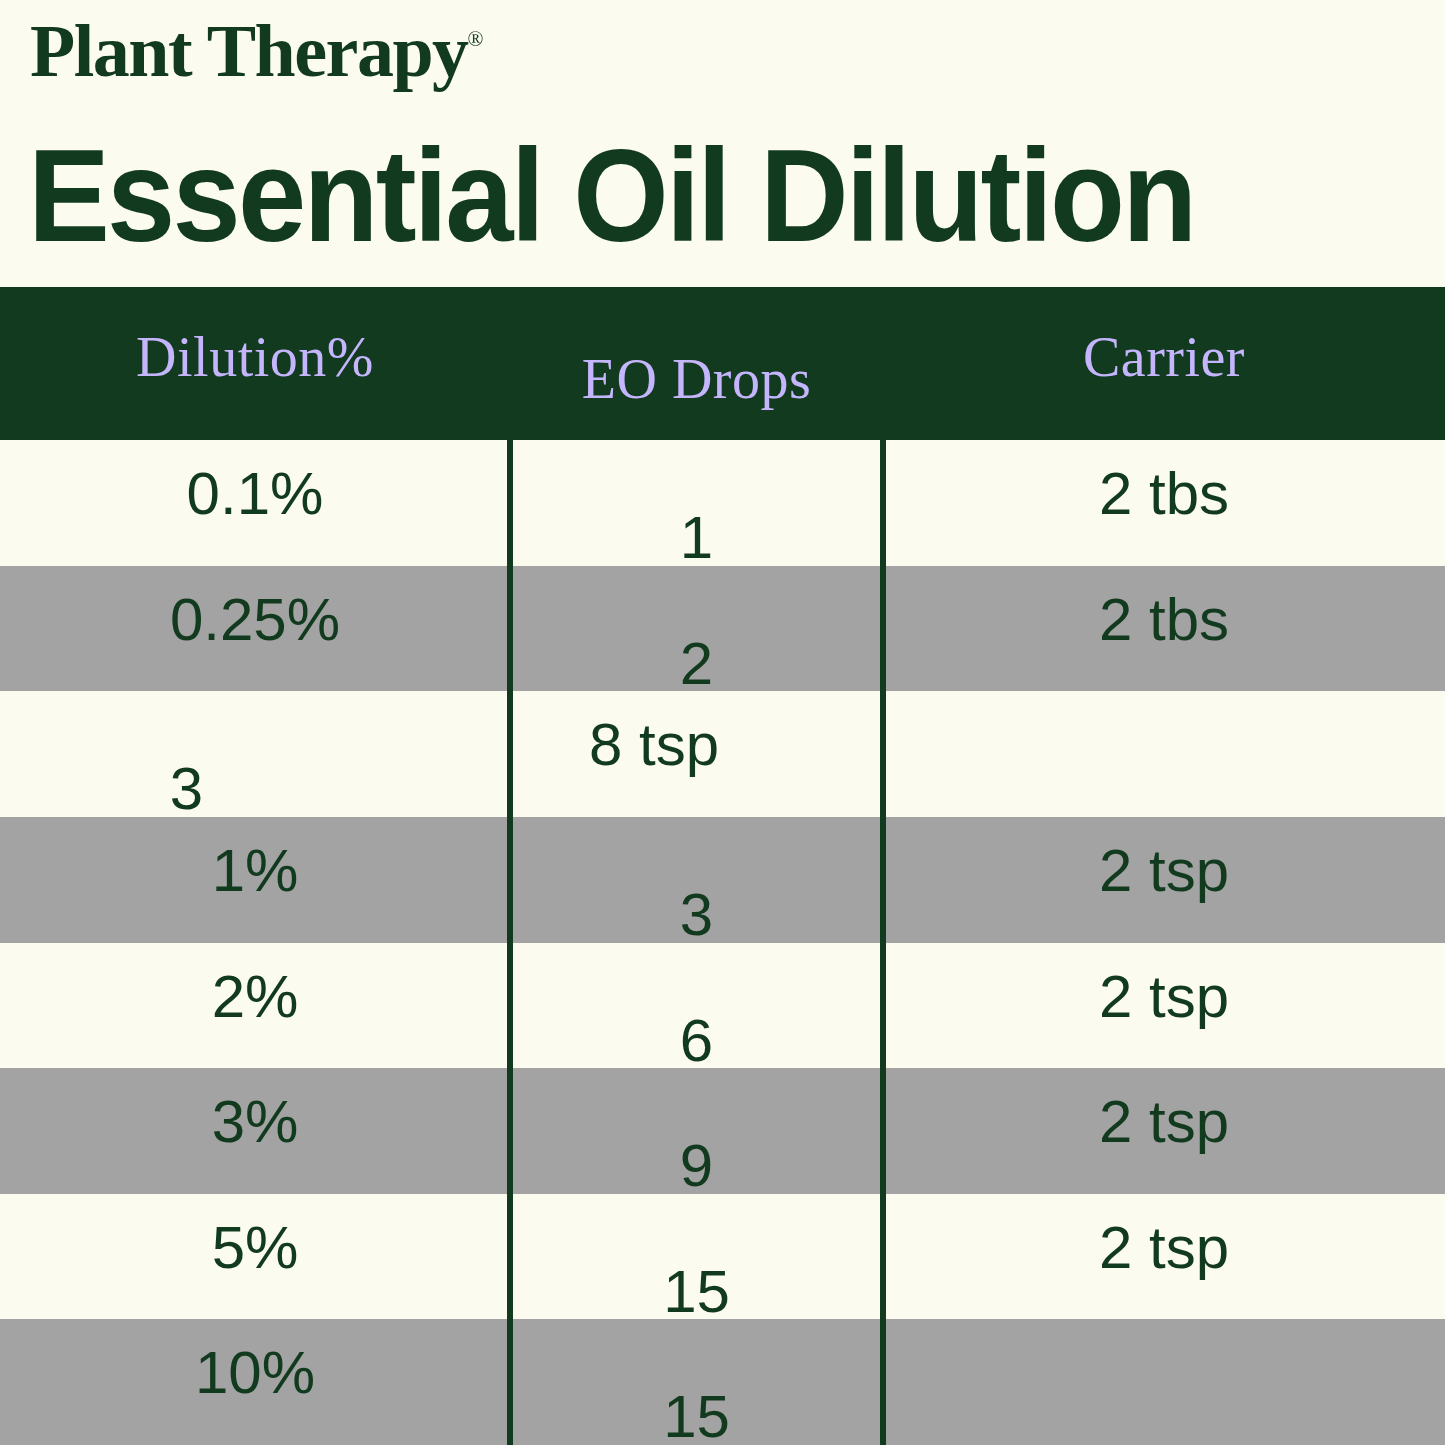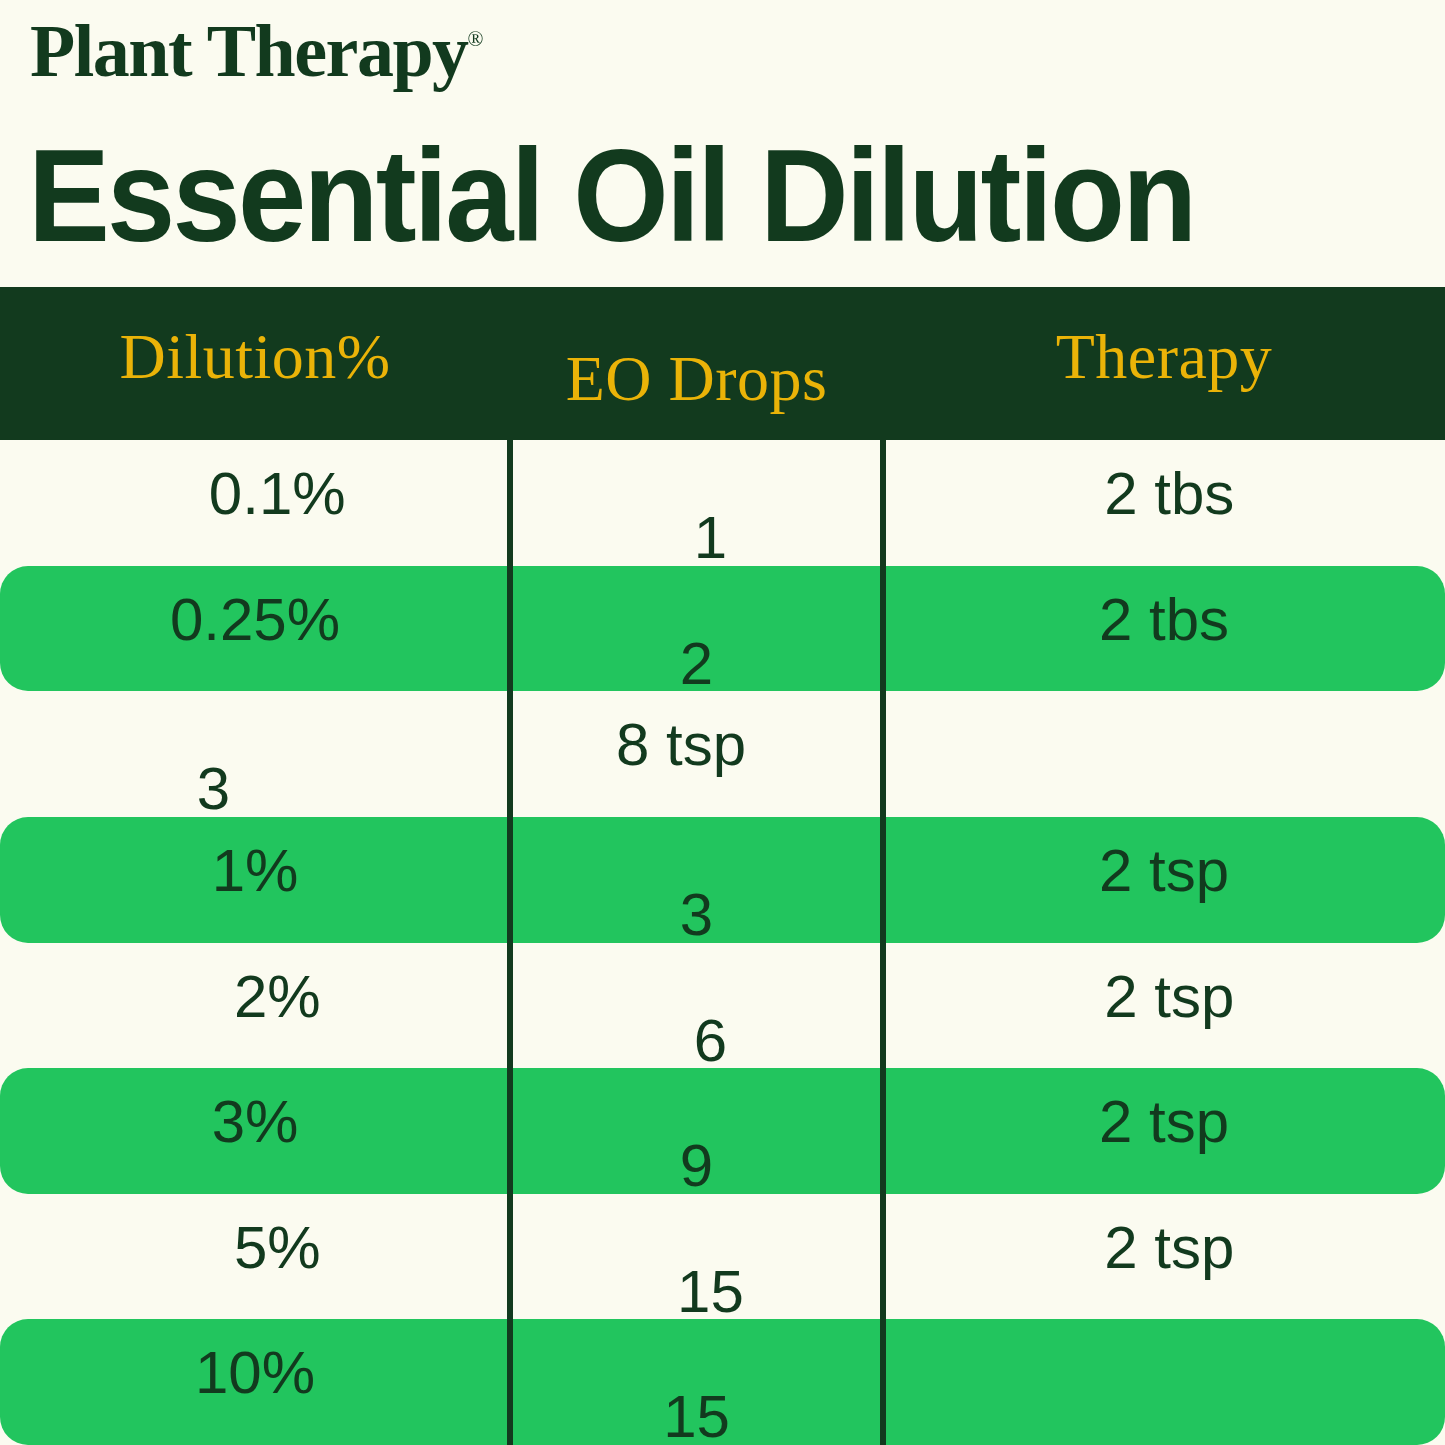--- a/index.html
+++ b/index.html
@@ -84,24 +84,24 @@
     width: 1445px;
     height: 153px;
     background: #123A1E;
     box-sizing: border-box;
   }
 
   .th {
     display: flex;
     align-items: center;
     justify-content: center;
-    color: #eab308;
+    color: #c4b5fd;
     font-family: "Liberation Serif", "DejaVu Serif", serif;
     font-weight: normal;
-    font-size: 64px;
+    font-size: 56px;
     letter-spacing: 0.5px;
     line-height: 1;
     padding-bottom: 14px;
     box-sizing: border-box;
   }
 
   .col-1 { width: 510px; }
   .col-2 { width: 373px; margin-top: 44px; }
   .col-3 { width: 562px; }
 
@@ -110,22 +110,22 @@
     width: 1445px;
     height: 1005px;
   }
 
   .trow {
     display: flex;
     width: 1445px;
     height: 125.625px;
     box-sizing: border-box;
   }
-  .trow.alt-light { background: #FBFBF0; padding-left: 27px; }
-  .trow.alt-green { background: #22c55e; border-radius: 28px; }
+  .trow.alt-light { background: #FBFBF0; }
+  .trow.alt-green { background: #a3a3a3; }
 
   .td {
     display: flex;
     align-items: flex-start;
     justify-content: center;
     color: #123A1E;
     font-family: "Liberation Sans", sans-serif;
     font-weight: normal;
     font-size: 60px;
     line-height: 1;
@@ -164,21 +164,21 @@
       <span>Plant Therapy</span><span class="reg">®</span>
     </div>
     <div class="page-title">Essential Oil Dilution</div>
   </div>
 
   <div class="dilution-table">
 
     <div class="table-head">
       <div class="th col-1">Dilution%</div>
       <div class="th col-2">EO Drops</div>
-      <div class="th col-3">Therapy</div>
+      <div class="th col-3">Carrier</div>
       <div class="head-rule hr1"></div>
       <div class="head-rule hr2"></div>
     </div>
 
     <div class="table-body">
 
       <div class="trow alt-light">
         <div class="td col-1">0.1%</div>
         <div class="td col-2">1</div>
         <div class="td col-3">2 tbs</div>

